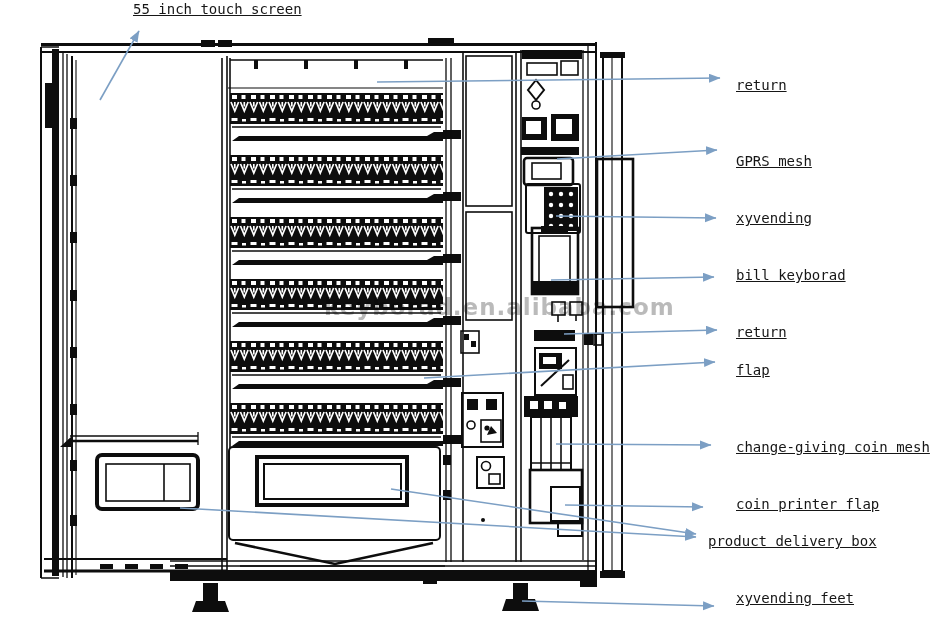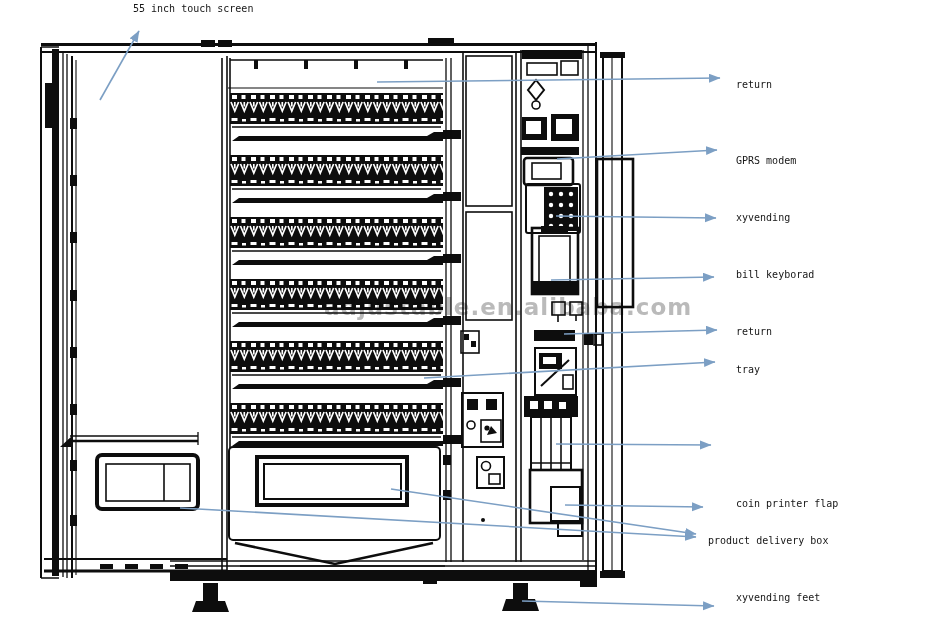--- a/index.html
+++ b/index.html
@@ -2,22 +2,22 @@
 <html><head>
 <meta charset="utf-8">
 <style>
   html,body{margin:0;padding:0;background:#fff;}
   .stage{position:relative;width:943px;height:627px;background:#fff;overflow:hidden;
          font-family:"DejaVu Sans Mono","Liberation Mono",monospace;}
   .stage svg{position:absolute;left:0;top:0;z-index:1;}
   .wm{position:absolute;z-index:2;left:324px;top:294px;font-family:"DejaVu Sans",sans-serif;
       font-weight:bold;font-size:23px;letter-spacing:1px;color:#aeaeae;opacity:.85;
       mix-blend-mode:multiply;white-space:nowrap;}
-  .lbl{position:absolute;z-index:3;white-space:nowrap;font-size:10px;line-height:14px;
-       color:#161616;}
+  .lbl{position:absolute;z-index:3;white-space:nowrap;font-size:14px;line-height:14px;
+       color:#161616;text-decoration:underline;}
   .ink{fill:#0d0d0d;stroke:none;}
   .s1{stroke:#0d0d0d;stroke-width:1.1;fill:none;}
   .s12{stroke:#0d0d0d;stroke-width:1.3;fill:none;}
   .s15{stroke:#0d0d0d;stroke-width:1.6;fill:none;}
   .s2{stroke:#0d0d0d;stroke-width:2;fill:none;}
   .s25{stroke:#0d0d0d;stroke-width:2.6;fill:none;}
   .s3{stroke:#0d0d0d;stroke-width:3.2;fill:none;}
   .s4{stroke:#0d0d0d;stroke-width:4;fill:none;}
   .lead{stroke:#7C9FC4;stroke-width:1.6;fill:none;}
 </style>
@@ -307,26 +307,27 @@
     <line class="lead" x1="564" y1="334" x2="717" y2="330" marker-end="url(#arr)"></line>
     <line class="lead" x1="424" y1="378" x2="715" y2="362" marker-end="url(#arr)"></line>
     <line class="lead" x1="556" y1="444" x2="711" y2="445" marker-end="url(#arr)"></line>
     <line class="lead" x1="565" y1="505" x2="703" y2="507" marker-end="url(#arr)"></line>
     <line class="lead" x1="391" y1="489" x2="696" y2="534" marker-end="url(#arr)"></line>
     <line class="lead" x1="180" y1="508" x2="696" y2="537" marker-end="url(#arr)"></line>
     <line class="lead" x1="522" y1="601" x2="714" y2="606" marker-end="url(#arr)"></line>
   </g>
 </svg>
 
-<div class="wm">adjustable.en.alibaba.com</div>
+<div class="wm">keyborad.en.alibaba.com</div>
 
 <div class="lbl" style="left:133px;top:2px">55 inch touch screen</div>
 <div class="lbl" style="left:736px;top:78px">return</div>
-<div class="lbl" style="left:736px;top:154px">GPRS modem</div>
+<div class="lbl" style="left:736px;top:154px">GPRS mesh</div>
 <div class="lbl" style="left:736px;top:211px">xyvending</div>
 <div class="lbl" style="left:736px;top:268px">bill keyborad</div>
 <div class="lbl" style="left:736px;top:325px">return</div>
-<div class="lbl" style="left:736px;top:363px">tray</div>
+<div class="lbl" style="left:736px;top:363px">flap</div>
+<div class="lbl" style="left:736px;top:440px">change-giving coin mesh</div>
 <div class="lbl" style="left:736px;top:497px">coin printer flap</div>
 <div class="lbl" style="left:708px;top:534px">product delivery box</div>
 <div class="lbl" style="left:736px;top:591px">xyvending feet</div>
 
 </div>
 
 </body></html>

